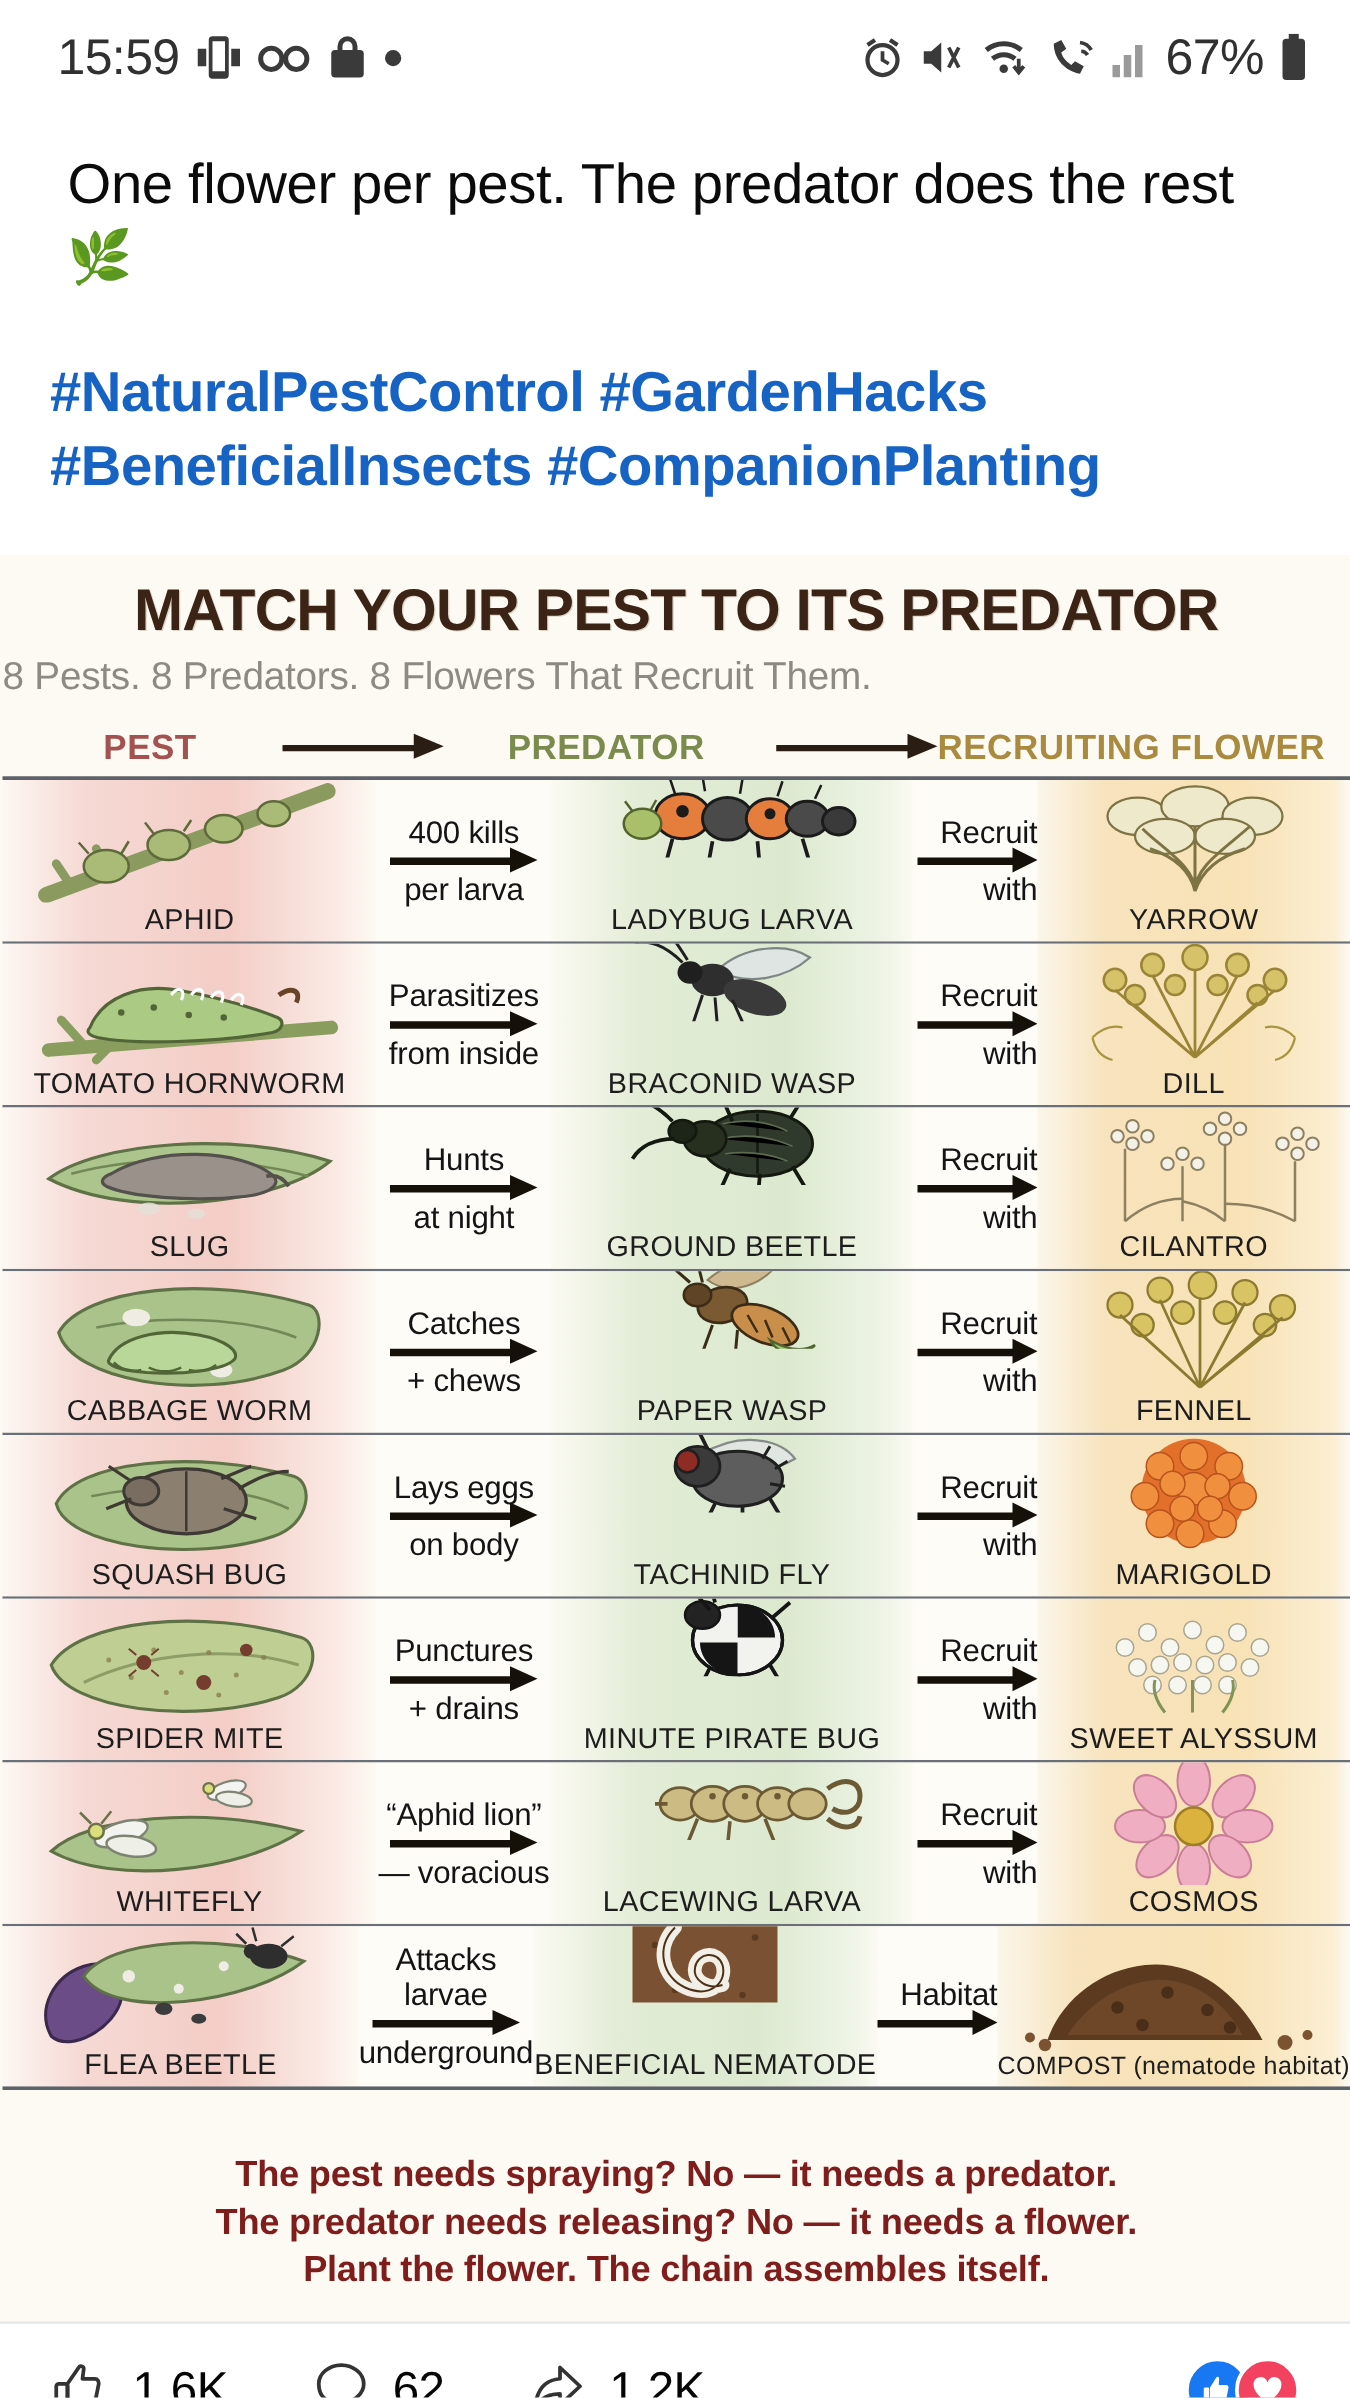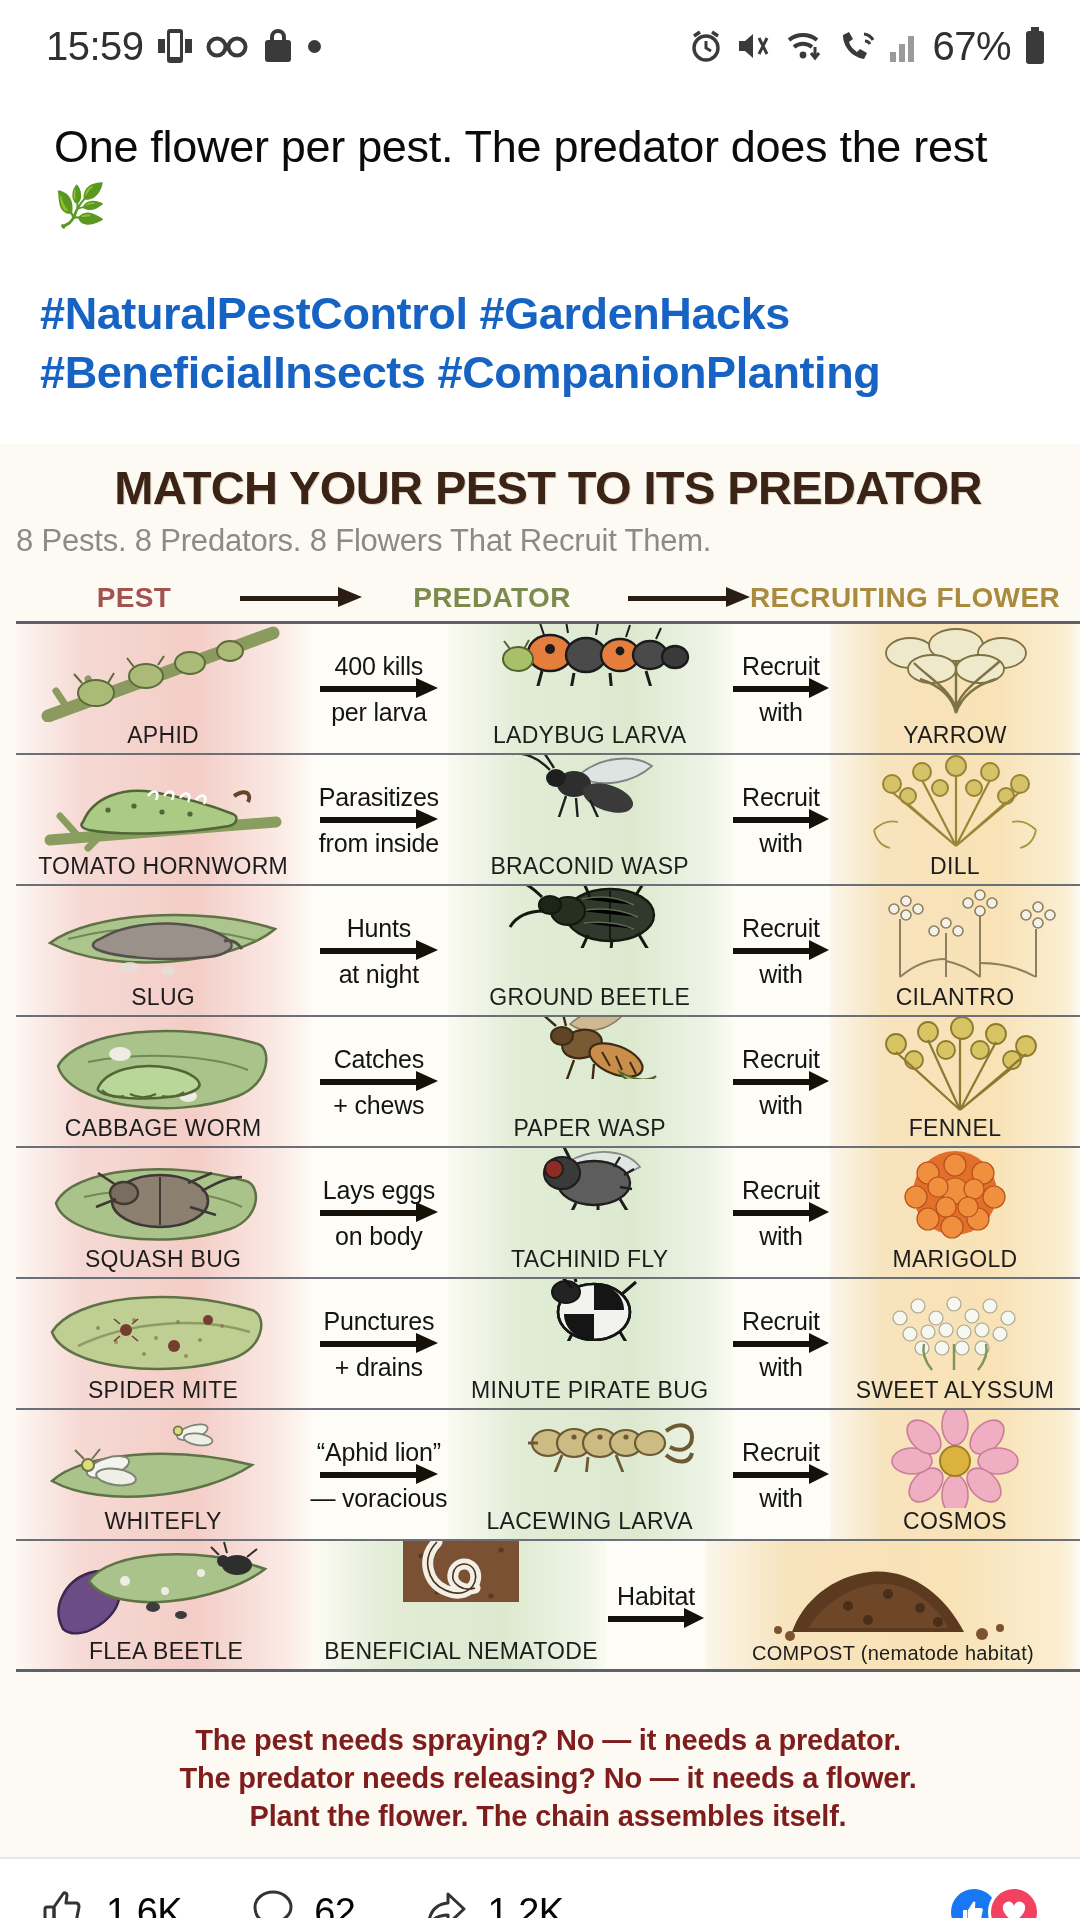--- a/index.html
+++ b/index.html
@@ -37,21 +37,21 @@
     font-size: 45px; line-height: 1.3; font-weight: bold;
     color: #1763c4; letter-spacing: -0.4px;
   }
   .post-tags .tagline { display: block; }
 
   
   .info {
     margin-top: 42px;
     background: #fdfaf3;
     position: relative;
-    padding: 0 0 6px 16px;
+    padding: 0 0 6px 2px;
   }
   .info-title {
     text-align: center;
     font-size: 47px;
     font-weight: bold;
     color: #3b2415;
     letter-spacing: -0.6px;
     padding-top: 16px;
     text-shadow: 1px 1px 0 rgba(120,90,60,.25);
   }
@@ -91,21 +91,21 @@
     height: 131px;
     border-bottom: 2px solid #6b7078;
     position: relative;
   }
   .row:last-child { border-bottom: 3px solid #5d6168; }
 
   .cell { position: relative; display: flex; flex-direction: column; align-items: center; justify-content: flex-end; }
   .cell-pest { width: 300px; background: linear-gradient(90deg,#fdf7f3 0%, #f6d9d4 22%, #f3cdc6 60%, #fbeae5 90%, #fdfaf3 100%); }
   .cell-rel  { width: 140px; background: #fdfcf7; display: flex; flex-direction: column; align-items: center; justify-content: center; }
   .cell-pred { width: 290px; background: linear-gradient(90deg,#fbfaf2 0%, #e2ecd6 25%, #dce9cf 65%, #eef4e6 92%, #fbfaf2 100%); gap: 36px; }
-  .cell-rel2 { width: 100px; background: #fdfcf7; display: flex; flex-direction: column; align-items: center; justify-content: center; }
+  .cell-rel2 { width: 100px; background: #fdfcf7; display: flex; flex-direction: column; align-items: flex-end; justify-content: center; }
   .cell-flow { flex: 1; background: linear-gradient(90deg,#fbf6ea 0%, #f7e3bd 22%, #f8e2b6 65%, #fbeed2 95%, #fdfaf3 100%); }
 
   .art {
     flex: 1; width: 100%;
     display: flex; align-items: center; justify-content: center;
     font-size: 58px; line-height: 1;
     overflow: hidden;
   }
   .art-pest  { filter: saturate(.85); }
   .cap {
@@ -791,20 +791,25 @@
                 <path d="M178 18l-8-8M186 16l-3-11M206 20l10-8"></path>
               </g>
               <g fill="#3c3c3c">
                 <ellipse cx="112" cy="70" rx="7" ry="5"></ellipse>
                 <ellipse cx="140" cy="78" rx="6" ry="4"></ellipse>
               </g>
             </svg>
           </div>
           <div class="cap">FLEA BEETLE</div>
         </div>
+        <div class="cell-rel">
+          <div class="rel-txt">Attacks larvae</div>
+          <div class="rel-arrow"></div>
+          <div class="rel-txt">underground</div>
+        </div>
         <div class="cell cell-pred">
           <div class="art">
             <svg width="240" height="100" viewBox="0 0 240 100">
               <path d="M62 8h116v84H62z" fill="#7a5233"></path>
               <path d="M62 8c10 6 22-4 32 2s20-6 30 0 22-6 32 0 14 4 22-2v10H62z" fill="#6a4528"></path>
               <g fill="#5b3a21">
                 <circle cx="80" cy="34" r="2.6"></circle>
                 <circle cx="160" cy="28" r="2.6"></circle>
                 <circle cx="96" cy="70" r="2.6"></circle>
                 <circle cx="150" cy="74" r="2.6"></circle>

